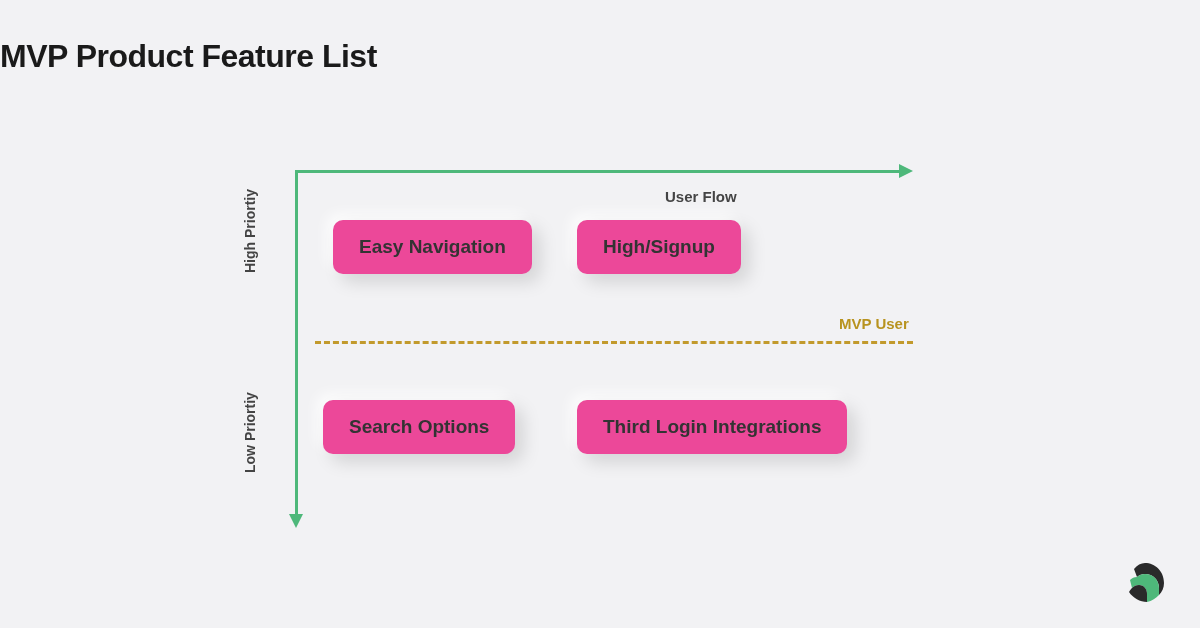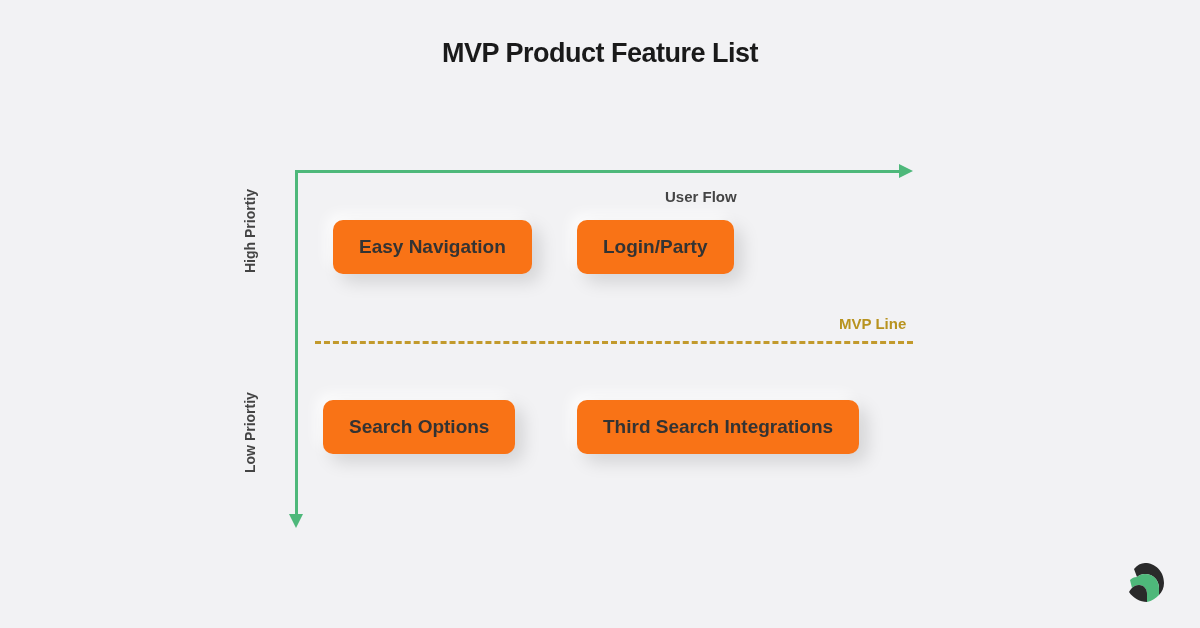--- a/index.html
+++ b/index.html
@@ -13,22 +13,21 @@
       background: #f2f2f4;
       font-family: -apple-system, BlinkMacSystemFont, 'Segoe UI', Arial, sans-serif;
       position: relative;
       overflow: hidden;
     }
     .title {
       position: absolute;
       top: 38px;
       left: 0;
       right: 0;
-      text-align: center;
-      font-size: 27px;
+      font-size: 32px;
       font-weight: 800;
       color: #1a1a1a;
       letter-spacing: -0.5px;
     }
     .chart-area {
       position: absolute;
       top: 170px;
       left: 295px;
       width: 620px;
       height: 360px;
@@ -111,21 +110,21 @@
     .mvp-label {
       position: absolute;
       top: 145px;
       left: 544px;
       font-size: 15px;
       font-weight: 700;
       color: #b8931f;
     }
     .card {
       position: absolute;
-      background: #f97316;
+      background: #ec4899;
       border-radius: 10px;
       padding: 16px 26px;
       font-size: 19px;
       font-weight: 700;
       color: #333;
       box-shadow: 
         8px 8px 18px rgba(0,0,0,0.13),
         -6px -6px 14px rgba(255,255,255,0.85);
       white-space: nowrap;
     }
@@ -150,26 +149,26 @@
   <div class="x-axis"></div>
   <div class="x-arrow"></div>
   <div class="y-axis"></div>
   <div class="y-arrow"></div>
 
   <div class="x-label">User Flow</div>
   <div class="y-label-high">High Priortiy</div>
   <div class="y-label-low">Low Priortiy</div>
 
   <div class="mvp-line"></div>
-  <div class="mvp-label">MVP Line</div>
+  <div class="mvp-label">MVP User</div>
 
   <div class="card card-1">Easy Navigation</div>
-  <div class="card card-2">Login/Party</div>
+  <div class="card card-2">High/Signup</div>
   <div class="card card-3">Search Options</div>
-  <div class="card card-4">Third Search Integrations</div>
+  <div class="card card-4">Third Login Integrations</div>
 </div>
 
 <div class="logo">
   <svg viewBox="0 0 50 50" xmlns="http://www.w3.org/2000/svg">
     <path d="M 25 5 C 35 5 44 13 44 25 C 44 30 42 34 39 37 L 39 30 C 39 22 33 16 25 16 C 22 16 19 17 17 19 L 14 11 C 17 7 21 5 25 5 Z" fill="#2a2a2a"></path>
     <path d="M 17 19 C 19 17 22 16 25 16 C 33 16 39 22 39 30 L 39 37 C 36 40 32 43 27 44 L 27 36 C 27 31 24 27 19 27 C 16 27 14 28 12 30 L 10 22 C 12 20 14 19 17 19 Z" fill="#4eb87a"></path>
     <path d="M 12 30 C 14 28 16 27 19 27 C 24 27 27 31 27 36 L 27 44 C 20 44 13 40 9 34 C 10 32 11 31 12 30 Z" fill="#2a2a2a"></path>
   </svg>
 </div>
 

